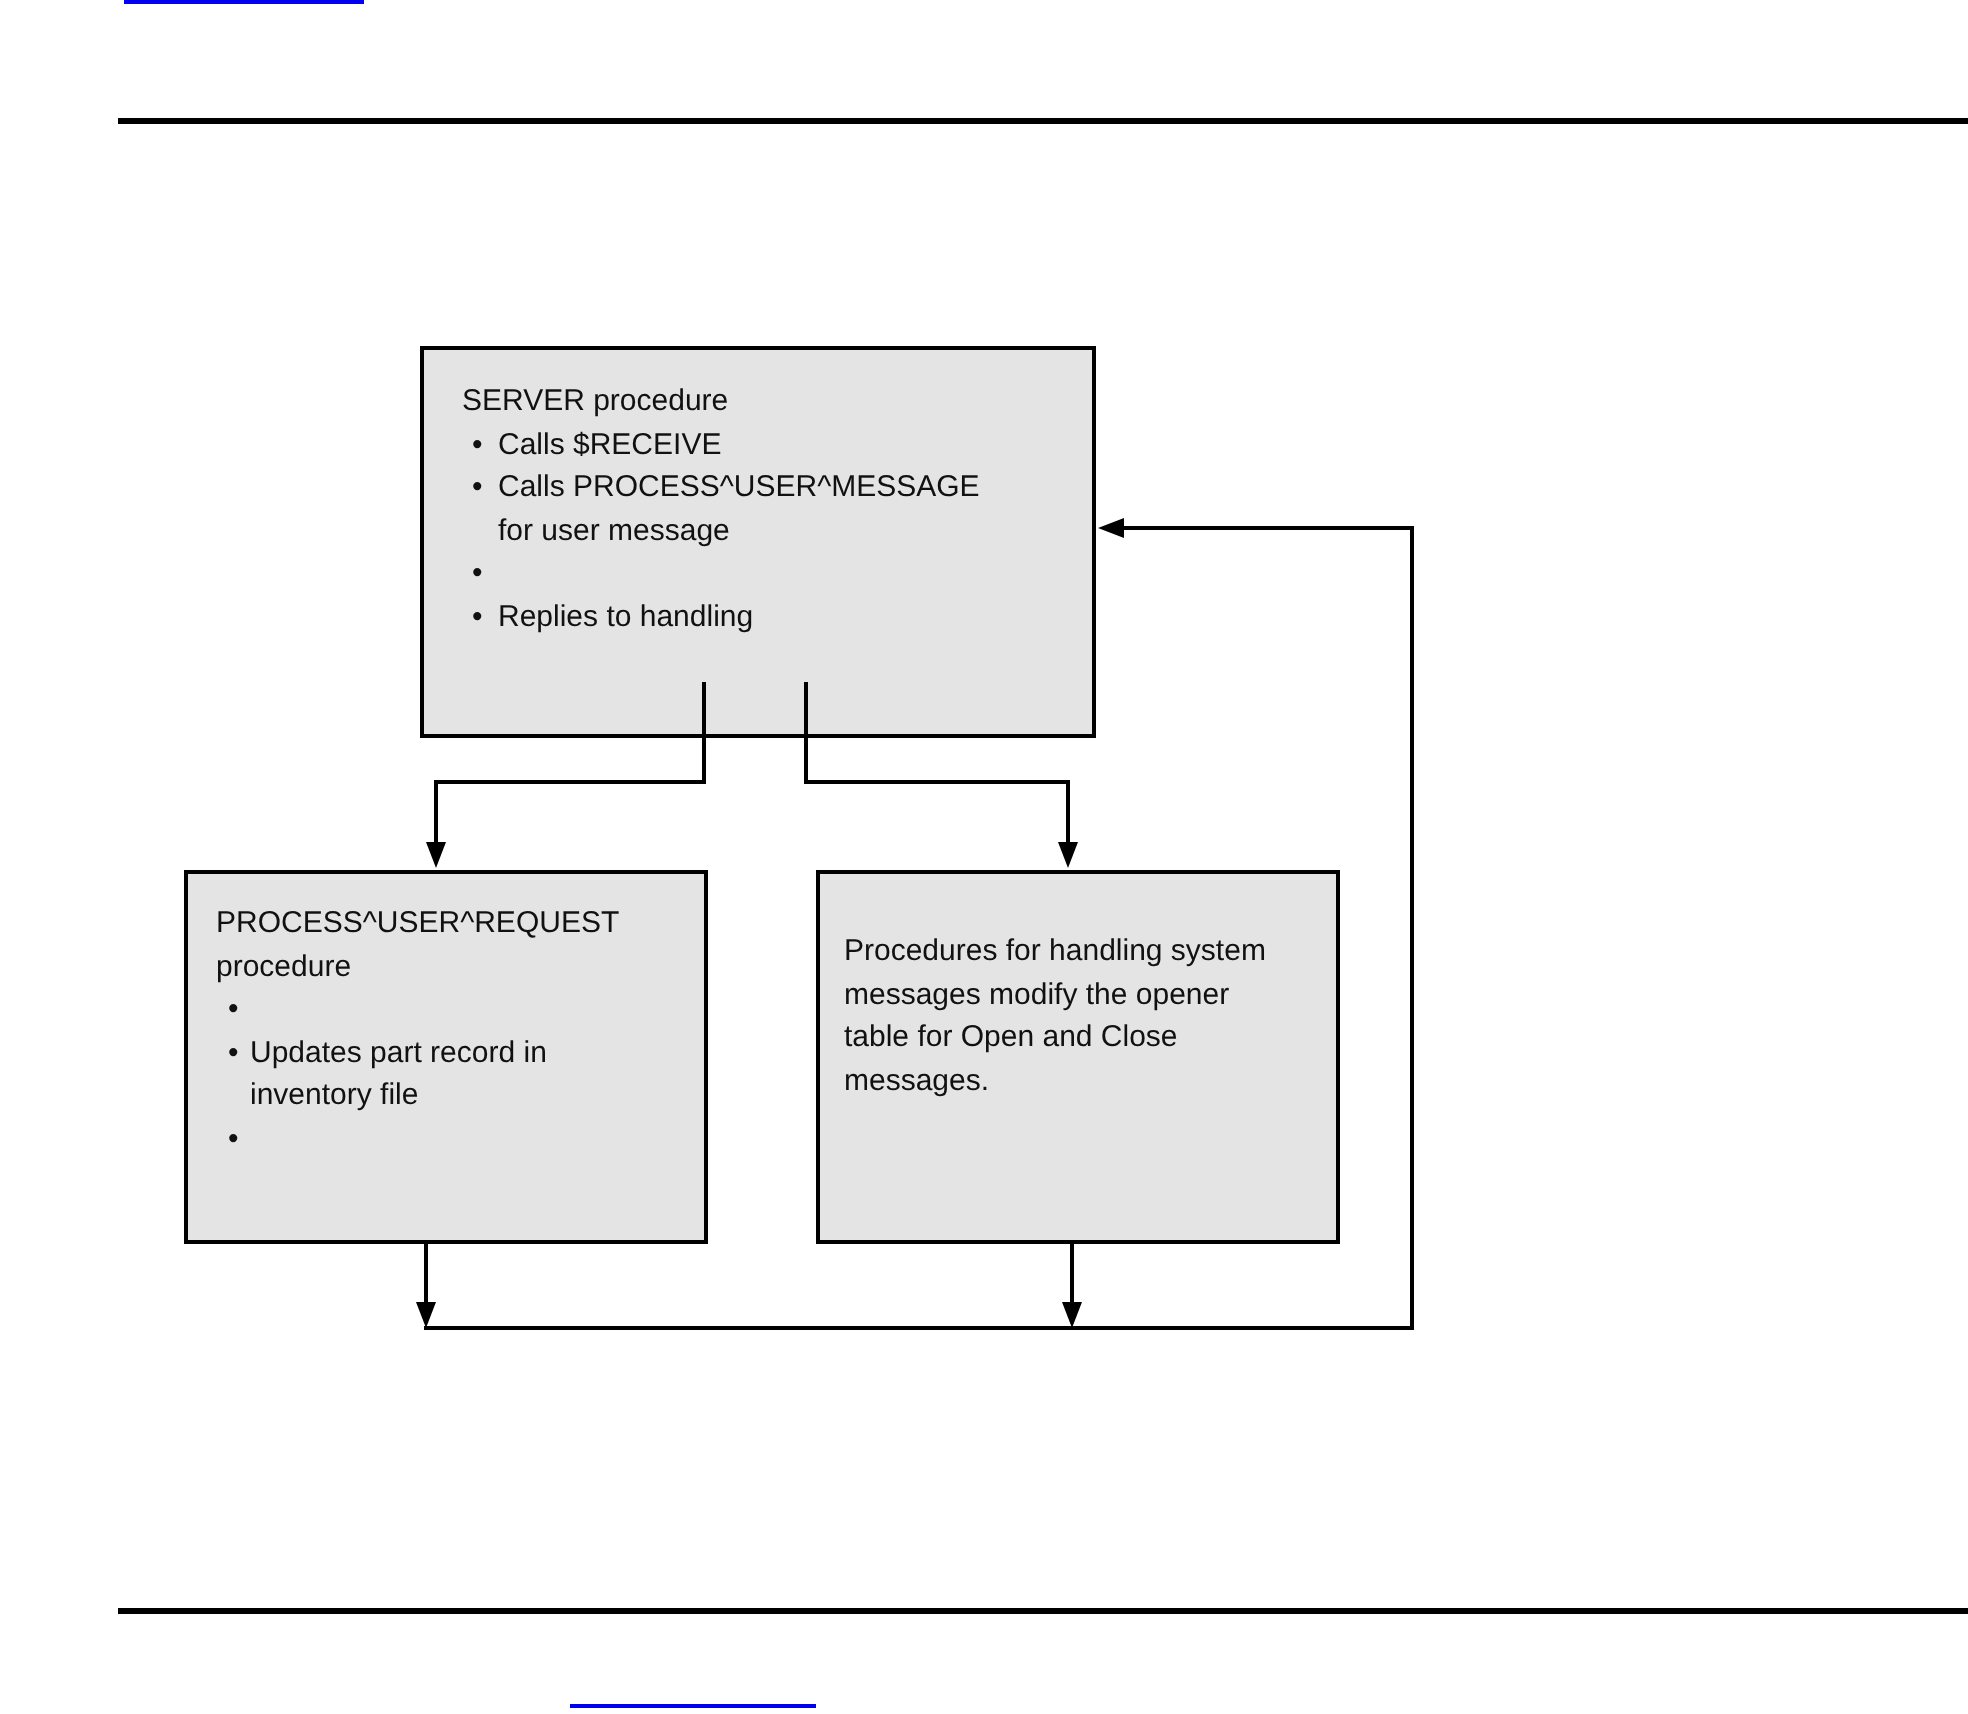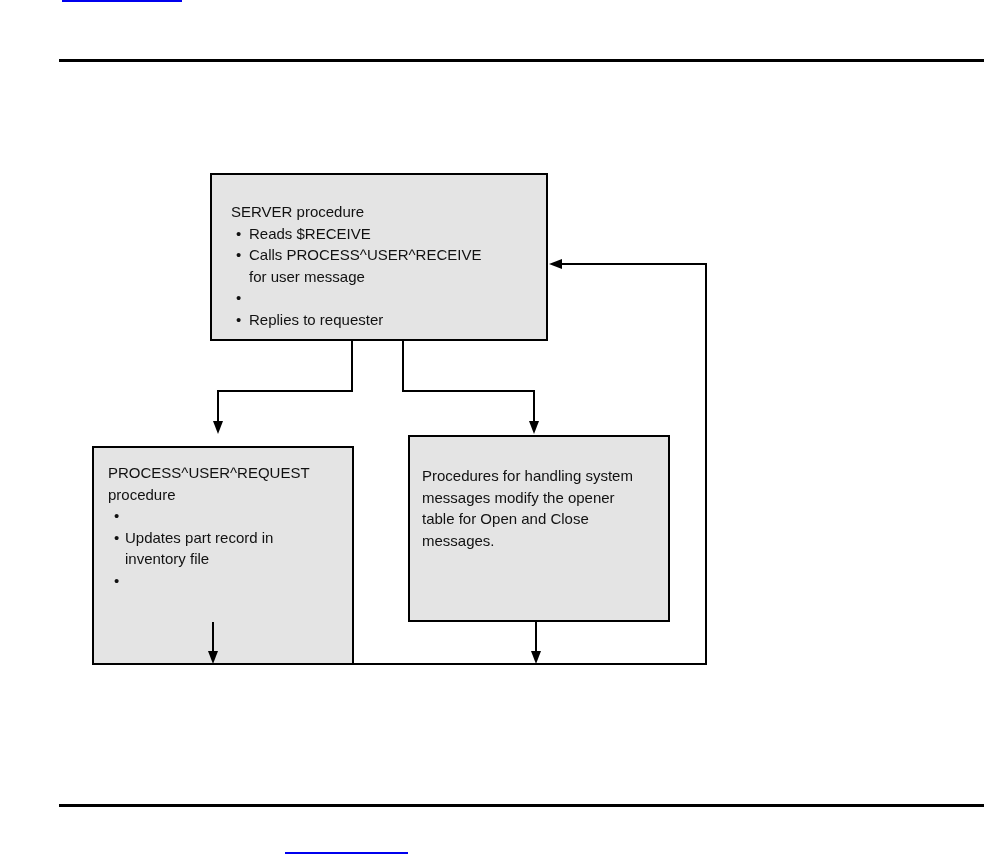--- a/index.html
+++ b/index.html
@@ -36,22 +36,22 @@
 
   
   .box {
     position: absolute;
     background: #e4e4e4;
     border: 2px solid #000000;
     box-sizing: border-box;
     font-size: 15px;
     line-height: 21.5px;
   }
-  .box.server { left: 210px; top: 173px; width: 338px; height: 168px; padding: 26px 8px 0 19px; }
-  .box.user-request { left: 92px; top: 446px; width: 262px; height: 219px; padding: 14px 6px 0 14px; }
+  .box.server { left: 210px; top: 173px; width: 338px; height: 196px; padding: 15px 8px 0 19px; }
+  .box.user-request { left: 92px; top: 435px; width: 262px; height: 187px; padding: 14px 6px 0 14px; }
   .box.system-message { left: 408px; top: 435px; width: 262px; height: 187px; padding: 28px 10px 0 12px; }
 
   .box-title, .box-text, .bullet-text { white-space: pre-line; }
 
   .bullets { list-style: none; margin: 0; padding: 0 0 0 5px; }
   .bullet-item { display: flex; align-items: flex-start; }
   .bullet-marker { flex: 0 0 13px; width: 13px; }
   .box.user-request .bullets { padding-left: 6px; }
   .box.user-request .bullet-marker { flex: 0 0 11px; width: 11px; }
 
@@ -97,33 +97,33 @@
   <div class="link-underline bottom"></div>
 
   <div class="page-rule top"></div>
   <div class="page-rule bottom"></div>
 
   <div class="box server">
     <div class="box-title">SERVER procedure</div>
     <ul class="bullets">
       <li class="bullet-item">
         <span class="bullet-marker">•</span>
-        <span class="bullet-text">Reads $RECEIVE</span>
+        <span class="bullet-text">Calls $RECEIVE</span>
       </li>
       <li class="bullet-item">
         <span class="bullet-marker">•</span>
-        <span class="bullet-text">Calls PROCESS^USER^RECEIVE
+        <span class="bullet-text">Calls PROCESS^USER^MESSAGE
 for user message</span>
       </li>
       <li class="bullet-item">
         <span class="bullet-marker">•</span>
       </li>
       <li class="bullet-item">
         <span class="bullet-marker">•</span>
-        <span class="bullet-text">Replies to requester</span>
+        <span class="bullet-text">Replies to handling</span>
       </li>
     </ul>
   </div>
 
   <div class="box user-request">
     <div class="box-title">PROCESS^USER^REQUEST
 procedure</div>
     <ul class="bullets">
       <li class="bullet-item">
         <span class="bullet-marker">•</span>

